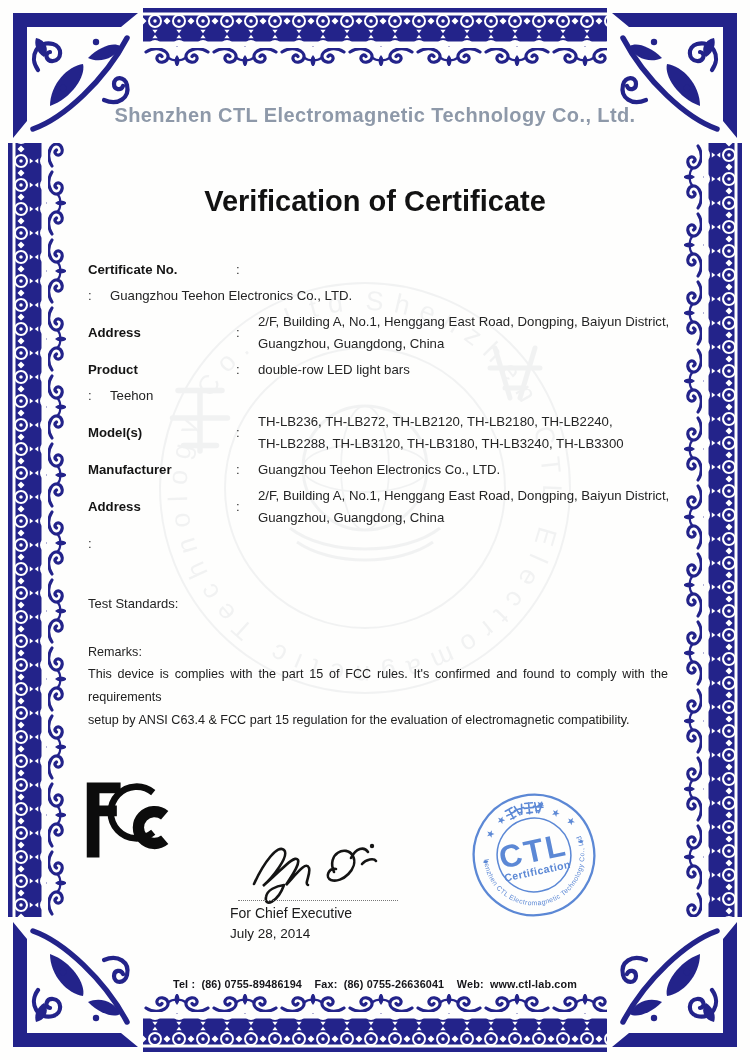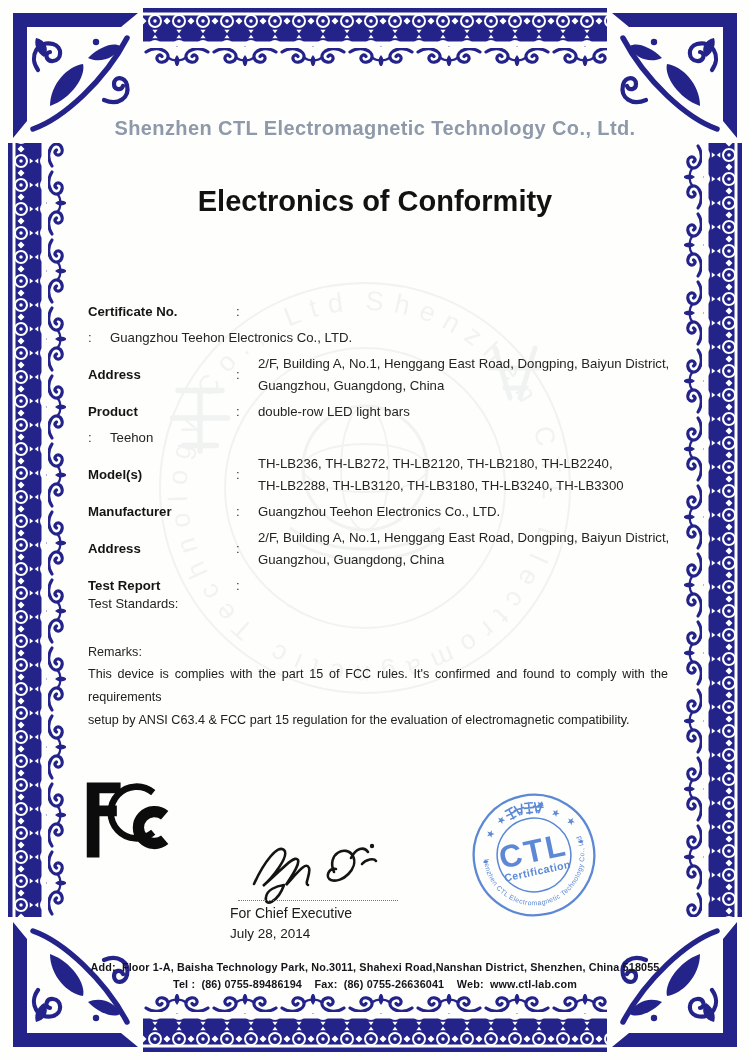--- a/index.html
+++ b/index.html
@@ -11,23 +11,23 @@
   .c-tl{left:8px;top:8px;}
   .c-tr{left:607px;top:8px;transform:scaleX(-1);}
   .c-bl{left:8px;top:917px;transform:scaleY(-1);}
   .c-br{left:607px;top:917px;transform:scale(-1,-1);}
   .strip-top{left:143px;top:8px;}
   .strip-bottom{left:143px;top:994px;transform:scaleY(-1);}
   .strip-left{left:8px;top:143px;transform:rotate(-90deg) translateX(-774px);transform-origin:0 0;}
   .strip-right{left:684px;top:143px;transform:rotate(90deg) translateY(-58px);transform-origin:0 0;}
   
   .company{left:0;top:104px;width:100%;text-align:center;font-size:20px;font-weight:bold;
-           color:#8e99a9;letter-spacing:.4px;margin-top:13px;}
+           color:#8e99a9;letter-spacing:.4px;}
   .title{left:0;top:185px;width:100%;text-align:center;font-size:29px;font-weight:bold;color:#121212;}
-  .details{left:88px;top:259px;width:584px;margin-top:42px;}
+  .details{left:88px;top:259px;width:584px;}
   .drow{display:flex;align-items:center;margin-bottom:4px;line-height:22px;font-size:13.2px;}
   .dlabel{width:148px;font-weight:bold;color:#141414;flex:none;}
   .dcolon{width:22px;flex:none;color:#333;}
   .dvalue{flex:1;color:#242424;}
   .standards-h{left:88px;top:596px;font-size:13px;color:#242424;}
   .standards-v{left:88px;top:619px;width:584px;text-align:center;font-weight:bold;font-size:14.5px;color:#121212;}
   .remarks-h{left:88px;top:645px;font-size:12.6px;color:#242424;}
   .remarks-b{left:88px;top:663px;width:580px;font-size:12.6px;line-height:23px;color:#202020;}
   .just{text-align:justify;text-align-last:justify;}
   .sig-block{left:230px;top:900px;width:175px;text-align:left;}
@@ -126,21 +126,21 @@
         <path id="wmPath" d="M0,-178 A178,178 0 1 1 -0.05,-178"></path>
       </defs>
     <text font-size="27" letter-spacing="10" fill="#5c6676">
       <textPath href="#wmPath">Shenzhen CTL Electromagnetic Technology Co., Ltd</textPath>
     </text>
     <use href="#hzA" transform="translate(-165,-70) scale(5.5)" stroke="#5c6676" stroke-width="1"></use>
     <use href="#hzB" transform="translate(150,-115) scale(5)" stroke="#5c6676" stroke-width="1"></use>
   </svg>
 
   <div class="abs company">Shenzhen CTL Electromagnetic Technology Co., Ltd.</div>
-  <div class="abs title">Electronics of Conformity</div>
+  <div class="abs title">Verification of Certificate</div>
 
   <div class="abs details">
     <div class="drow">
       <div class="dlabel">Certificate No.</div>
       <div class="dcolon">:</div>
     </div>
     <div class="drow">
       <div class="dcolon">:</div>
       <div class="dvalue">
           <div>Guangzhou Teehon Electronics Co., LTD.</div>
@@ -188,21 +188,20 @@
     </div>
     <div class="drow">
       <div class="dlabel">Address</div>
       <div class="dcolon">:</div>
       <div class="dvalue">
           <div>2/F, Building A, No.1, Henggang East Road, Dongping, Baiyun District,</div>
           <div>Guangzhou, Guangdong, China</div>
         </div>
     </div>
     <div class="drow">
-      <div class="dlabel">Test Report</div>
       <div class="dcolon">:</div>
     </div>
   </div>
 
   <div class="abs standards-h">Test Standards:</div>
   <div class="abs remarks-h">Remarks:</div>
   <div class="abs remarks-b">
     <div class="just">This device is complies with the part 15 of FCC rules. It's confirmed and found to comply with the requirements</div>
     <div>setup by ANSI C63.4 &amp; FCC part 15 regulation for the evaluation of electromagnetic compatibility.</div>
   </div>
@@ -248,16 +247,15 @@
       <path d="M0,-3 L1.8,0 L0,3 L-1.8,0 Z" transform="rotate(-86) translate(0,-51)" fill="#4b7cd1"></path>
       <path d="M0,-3 L1.8,0 L0,3 L-1.8,0 Z" transform="rotate(86) translate(0,-51)" fill="#4b7cd1"></path>
       <text y="7" text-anchor="middle" font-size="33" font-weight="bold" letter-spacing="2.5" fill="#4b7cd1">CTL</text>
       <text y="21" text-anchor="middle" font-size="11" font-weight="bold" letter-spacing=".5" fill="#4b7cd1">Certification</text>
       <text font-size="7.2" fill="#4b7cd1" letter-spacing=".4">
         <textPath href="#stBot" startOffset="50%" text-anchor="middle" textLength="185" lengthAdjust="spacingAndGlyphs">shenzhen CTL Electromagnetic Technology Co., Ltd</textPath>
       </text>
     </g>
   </svg>
 
-  <div class="abs footer f1">Add:  Floor 1-A, Baisha Technology Park, No.3011, Shahexi Road,Nanshan District, Shenzhen, China 518055</div>
   <div class="abs footer f2">Tel :  (86) 0755-89486194    Fax:  (86) 0755-26636041    Web:  www.ctl-lab.com</div>
 
 </div>
 
 </body></html>

